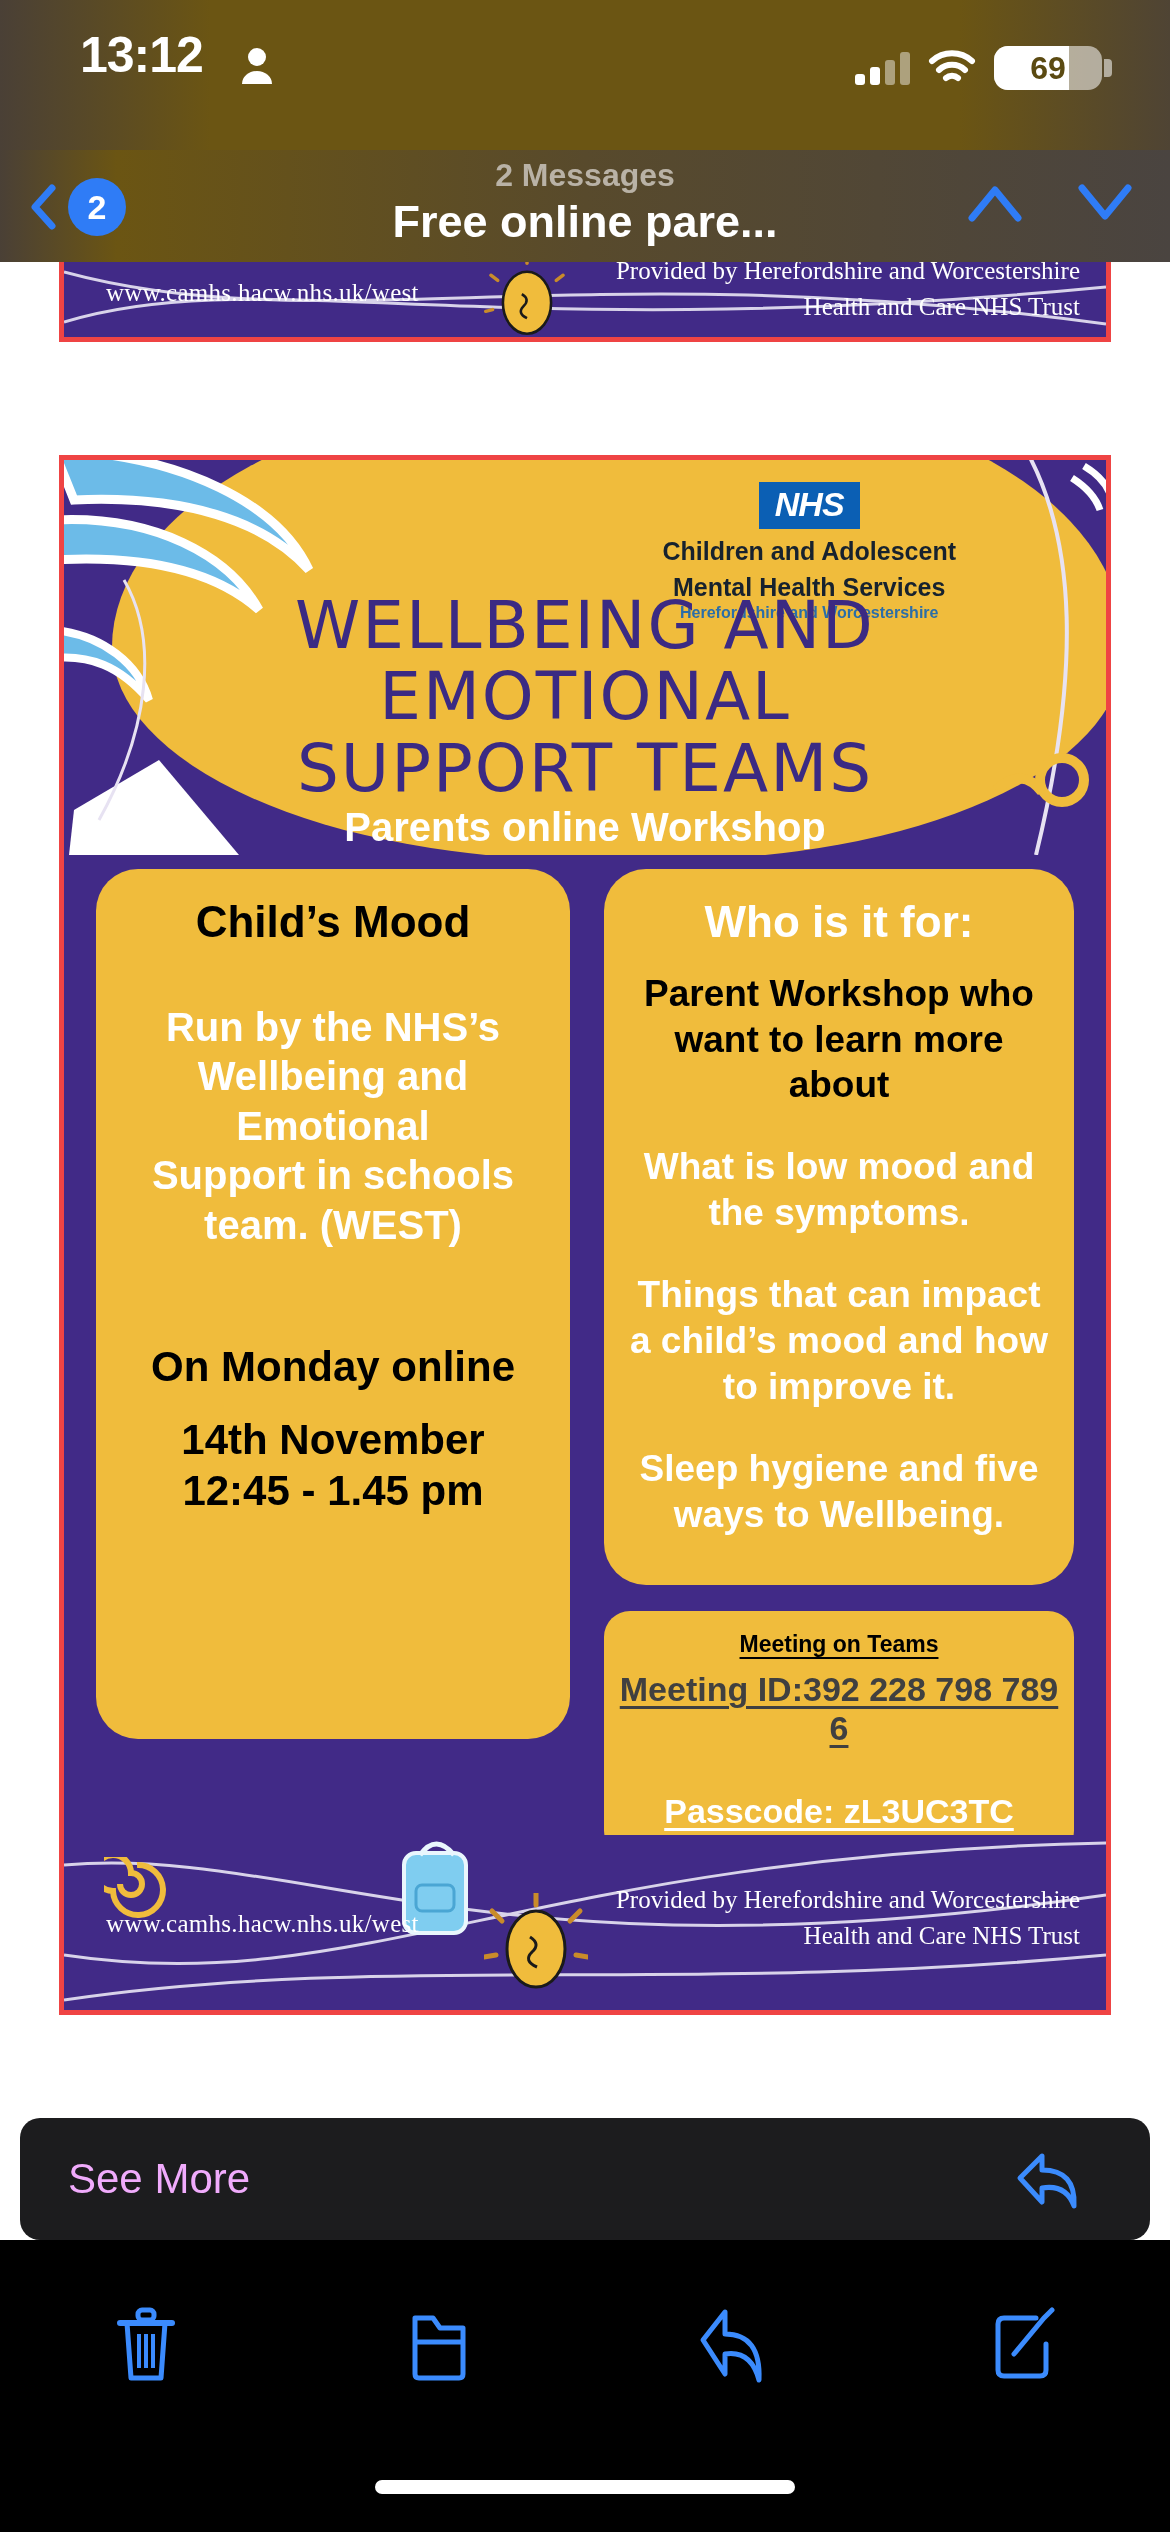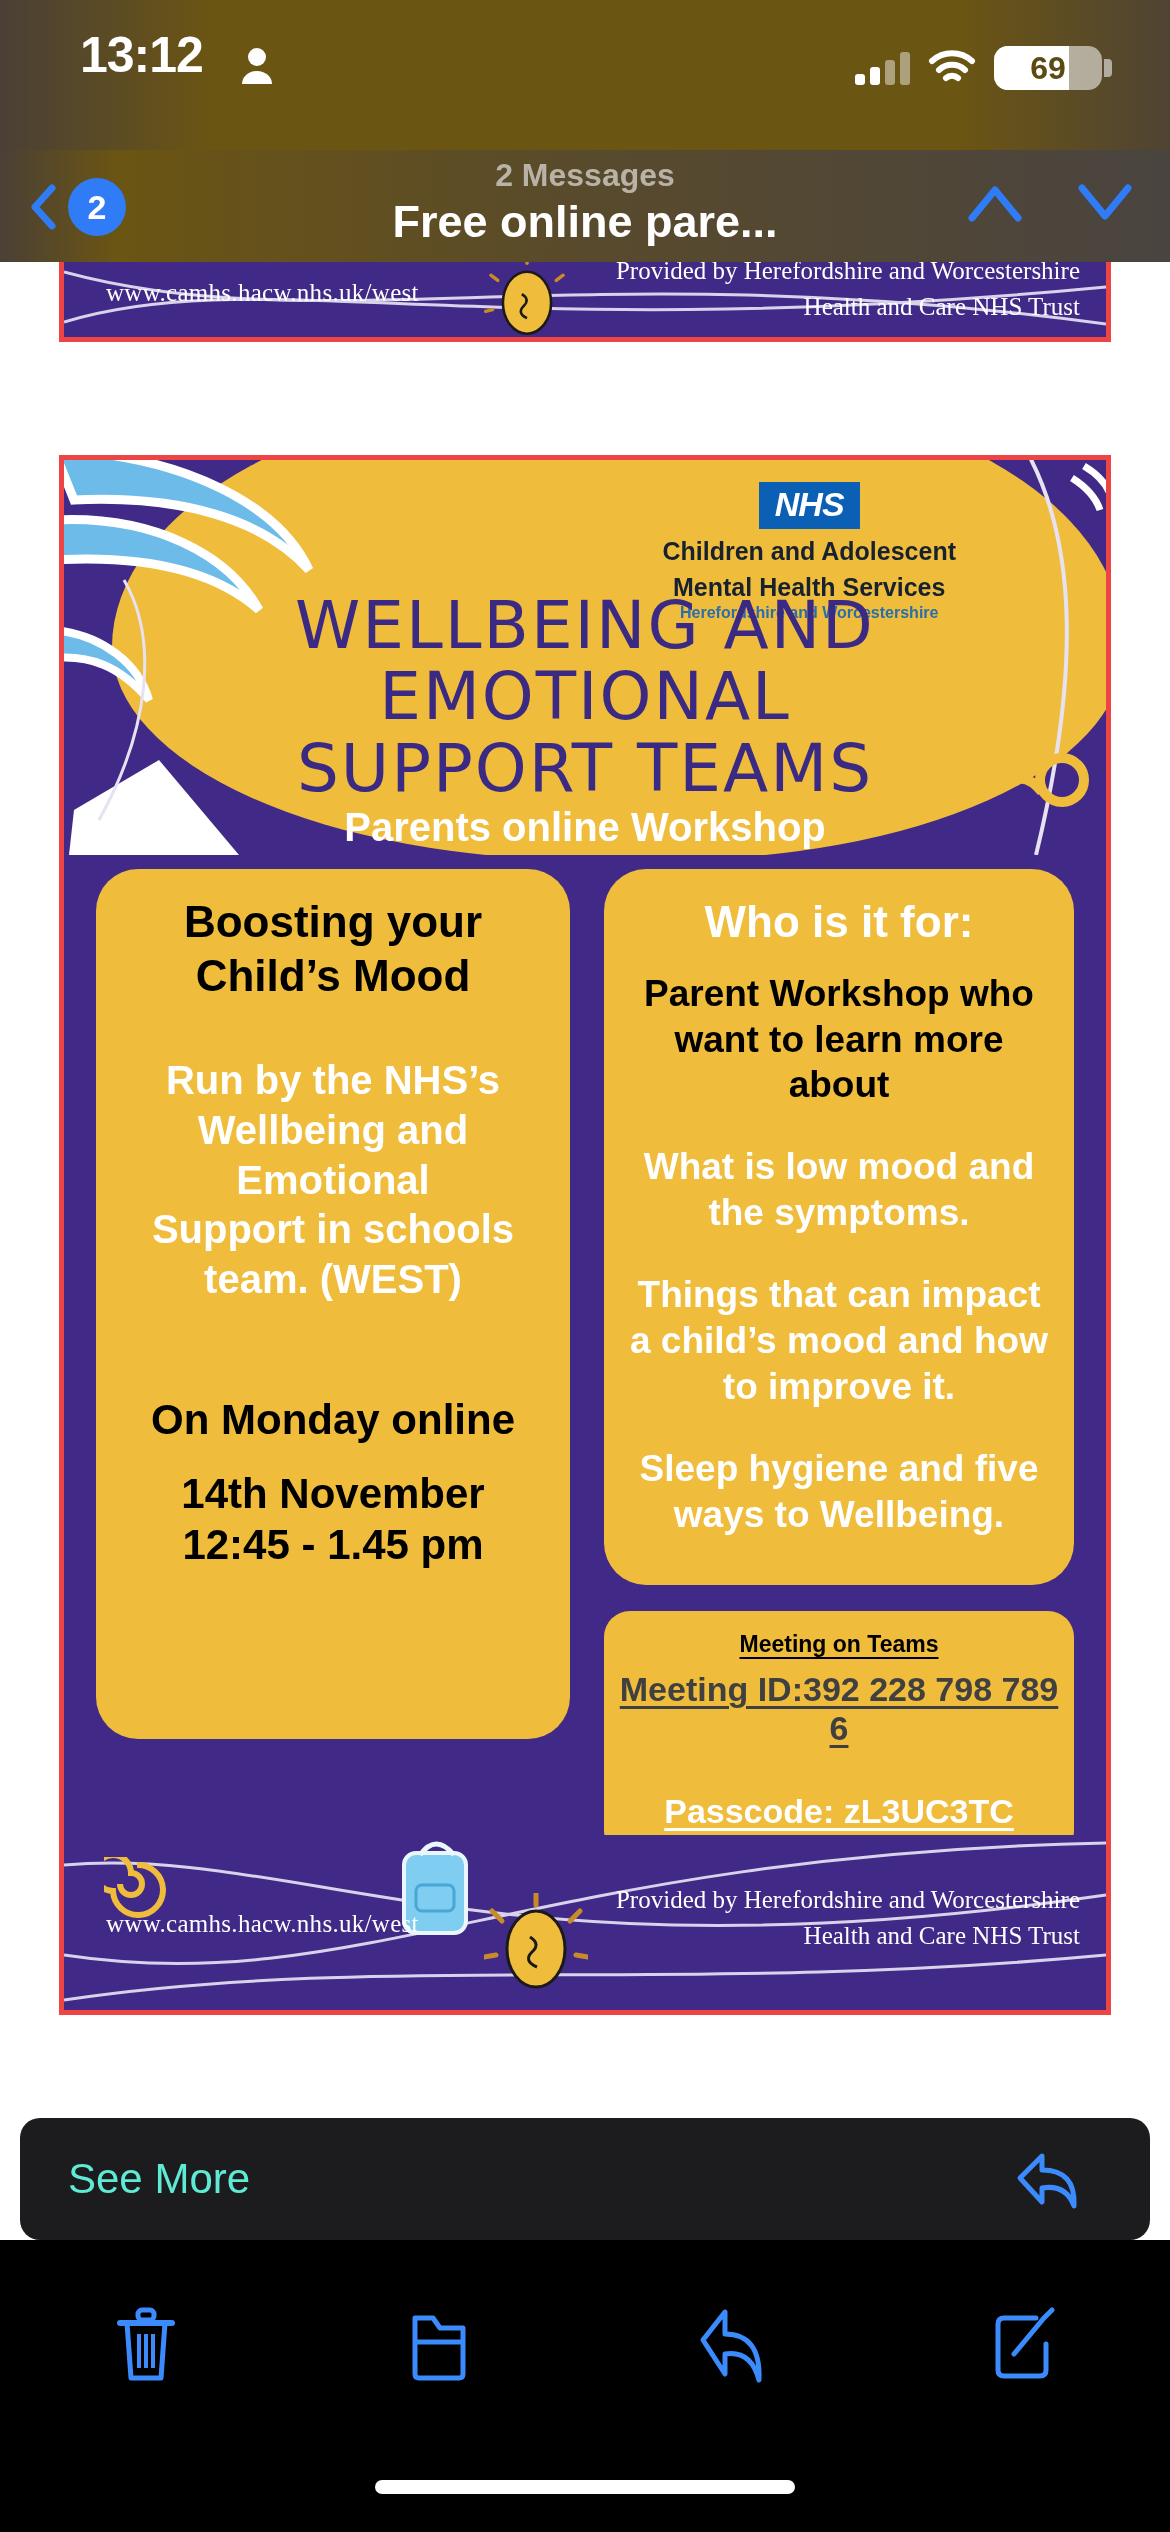--- a/index.html
+++ b/index.html
@@ -131,21 +131,21 @@
   .t-id{ color:#404040; font-size:34px; font-weight:700; text-align:center; text-decoration:underline; text-underline-offset:5px; margin-top:12px;}
   .t-pass{ color:#fff; font-size:34px; font-weight:700; text-align:center; text-decoration:underline; text-underline-offset:5px; margin-top:44px;}
 
   
   .seemore{
     position:absolute; left:20px; top:2118px; width:1130px; height:122px;
     background:#1c1c1e; border-radius:20px; z-index:30;
   }
   .seemore .lbl{
     position:absolute; left:48px; top:50%; transform:translateY(-50%);
-    color:#5eead4; font-size:42px;
+    color:#f0abfc; font-size:42px;
   }
   .seemore .reply{ position:absolute; right:68px; top:34px; width:66px; height:58px;}
 
   
   .tabbar{
     position:absolute; left:0; top:2240px; width:1170px; height:292px;
     background:#000; z-index:30;
   }
   .tabs{ position:absolute; left:0; top:50px; width:100%; height:110px; display:flex;}
   .tab{ flex:1; display:flex; align-items:center; justify-content:center;}
@@ -215,21 +215,20 @@
         <div>EMOTIONAL</div>
         <div>SUPPORT TEAMS</div>
       </div>
       <div class="psub">Parents online Workshop</div>
     </div>
 
     <div class="cards">
 
       <div class="card card-l">
         <div class="c-h-black">
-          <div>Boosting your</div>
           <div>Child’s Mood</div>
         </div>
         <div class="gap-lg"></div>
         <div class="c-b-white">
           <div>Run by the NHS’s</div>
           <div>Wellbeing and</div>
           <div>Emotional</div>
           <div>Support in schools</div>
           <div>team. (WEST)</div>
         </div>

